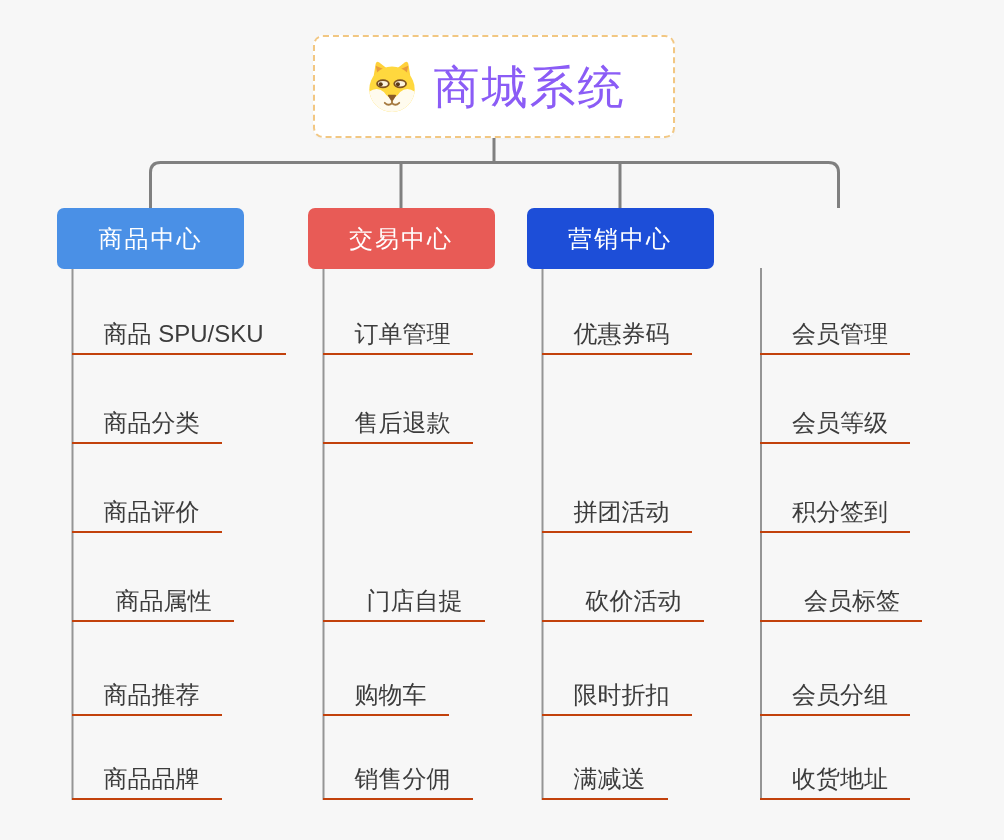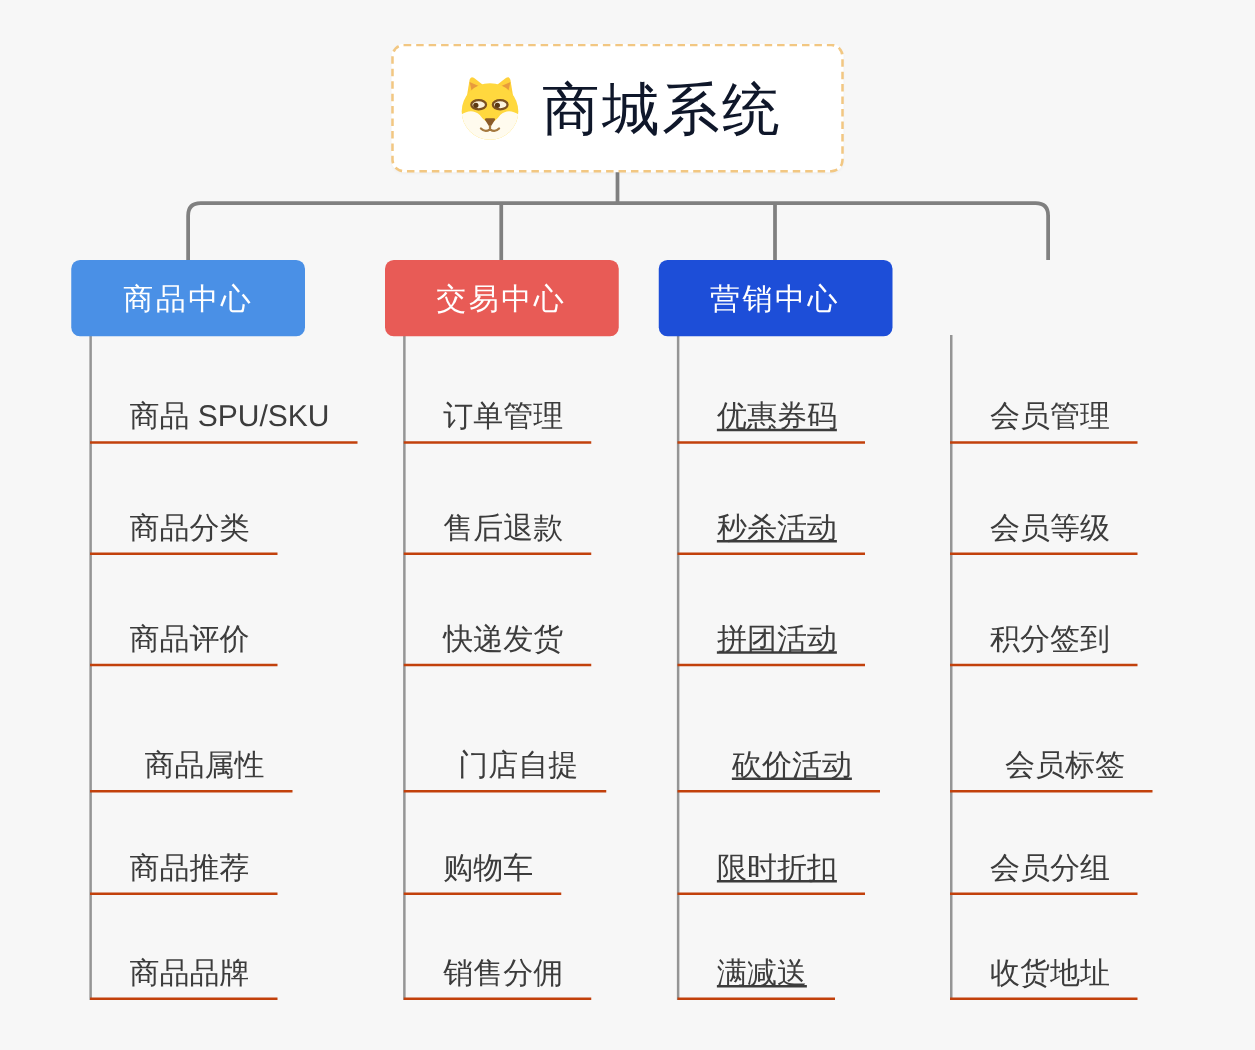--- a/index.html
+++ b/index.html
@@ -11,41 +11,41 @@
   svg.lines{position:absolute;left:0;top:0;width:1004px;height:840px;}
   .l1{stroke:#808080;stroke-width:3;fill:none;}
   .l2{stroke:#959595;stroke-width:2;fill:none;}
 
   .root{
     position:absolute;left:313px;top:35px;width:362px;height:103px;
     background:#FFFFFF;border:2px dashed #F2C782;border-radius:10px;
     box-sizing:border-box;display:flex;align-items:center;justify-content:center;gap:13px;
     box-shadow:0 1px 2px rgba(0,0,0,0.03);
   }
-  .root-title{font-size:46px;color:#0f172a;font-weight:500;letter-spacing:2px;line-height:1;}
+  .root-title{font-size:46px;color:#8b5cf6;font-weight:500;letter-spacing:2px;line-height:1;}
 
   .branch{
     position:absolute;top:208px;width:187px;height:61px;border-radius:7px;
     display:flex;align-items:center;justify-content:center;
     color:#FFFFFF;font-size:24px;letter-spacing:2px;
   }
   .b1{left:57px;background:#4A90E6;}
   .b2{left:307.5px;background:#E85B56;}
   .b3{left:526.5px;background:#1d4ed8;}
   .b4{left:745px;background:#6FC344;}
 
   .item{
     position:absolute;height:42px;box-sizing:border-box;
     display:flex;align-items:flex-end;
     padding:0 22px 5px 32px;
     border-bottom:2px solid #c2410c;
     font-size:24px;color:#3C3C3C;white-space:nowrap;line-height:1.15;
   }
-  .c1{left:71.5px;} .c2{left:322.5px;} .c3{left:541.5px;text-decoration:underline;} .c4{left:760px;}
-  .r0{top:313px;} .r1{top:402px;} .r2{top:491px;} .r3{top:592px;padding-left:44px;} .r4{top:674px;text-align:center;} .r5{top:758px;}
+  .c1{left:71.5px;} .c2{left:322.5px;} .c3{left:541.5px;} .c4{left:760px;}
+  .r0{top:313px;} .r1{top:402px;} .r2{top:491px;} .r3{top:580px;padding-left:44px;} .r4{top:674px;text-align:center;} .r5{top:758px;}
 </style>
 </head>
 <body>
 
 <div class="canvas">
 
   <svg class="lines" viewBox="0 0 1004 840">
     <path class="l1" d="M494 136 L494 164"></path>
     <path class="l1" d="M150.5 208 L150.5 172.5 Q150.5 162.5 160.5 162.5 L828.5 162.5 Q838.5 162.5 838.5 172.5 L838.5 208"></path>
     <path class="l1" d="M401 162.5 L401 208"></path>
@@ -91,27 +91,25 @@
 
   <div class="item c1 r0">商品 SPU/SKU</div>
   <div class="item c1 r1">商品分类</div>
   <div class="item c1 r2">商品评价</div>
   <div class="item c1 r3">商品属性</div>
   <div class="item c1 r4">商品推荐</div>
   <div class="item c2 r0">订单管理</div>
 
   <div class="item c1 r5">商品品牌</div>
   <div class="item c2 r1">售后退款</div>
-  <div class="item c2 r2">快递发货</div>
   <div class="item c2 r3">门店自提</div>
   <div class="item c2 r4">购物车</div>
   <div class="item c2 r5">销售分佣</div>
 
   <div class="item c3 r0">优惠券码</div>
-  <div class="item c3 r1">秒杀活动</div>
   <div class="item c3 r2">拼团活动</div>
   <div class="item c3 r3">砍价活动</div>
   <div class="item c3 r4">限时折扣</div>
   <div class="item c3 r5">满减送</div>
 
   <div class="item c4 r0">会员管理</div>
   <div class="item c4 r1">会员等级</div>
   <div class="item c4 r2">积分签到</div>
   <div class="item c4 r3">会员标签</div>
   <div class="item c4 r4">会员分组</div>

